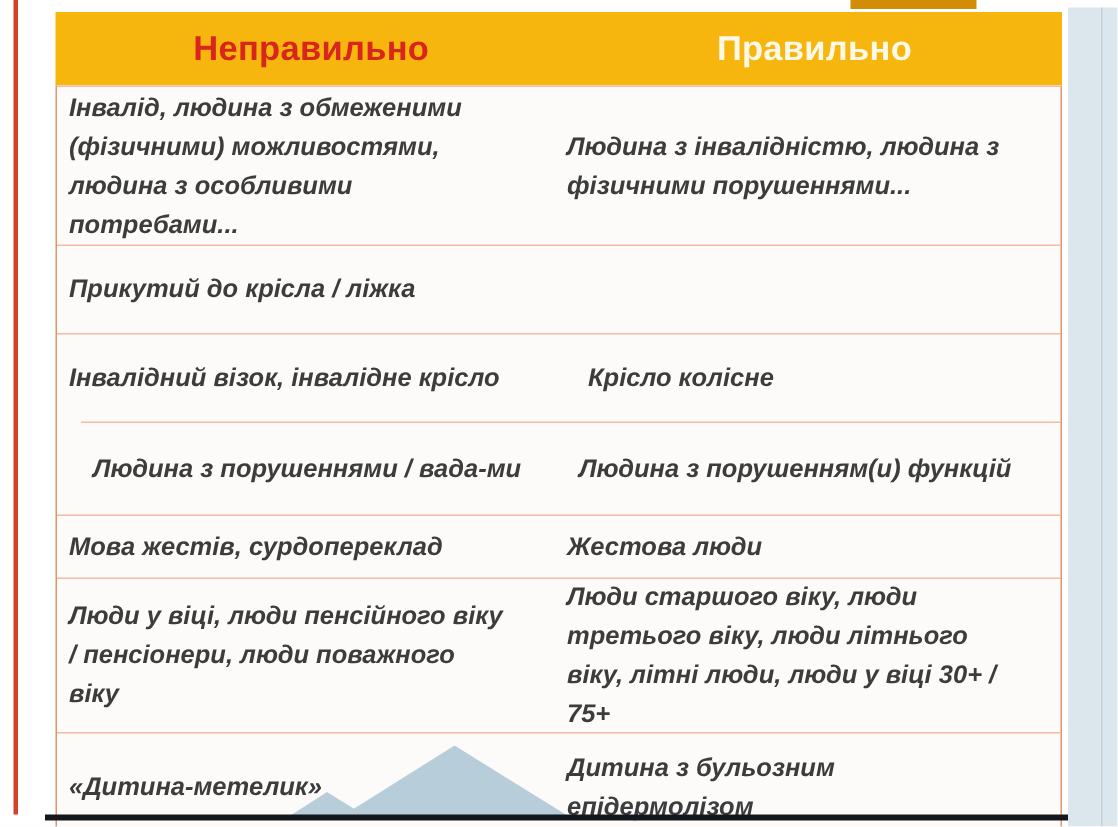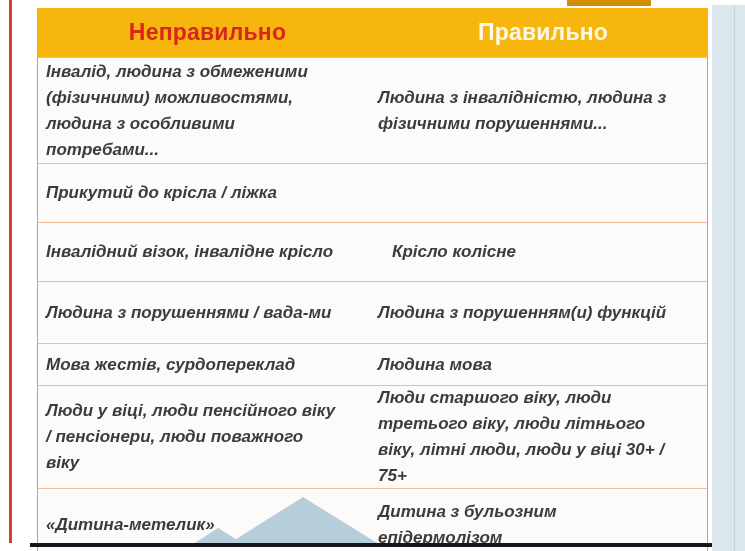--- a/index.html
+++ b/index.html
@@ -47,21 +47,21 @@
     box-sizing:border-box;
     background:var(--row_bg);
   }
   .row{
     display:flex; border-top:1px solid var(--separator);
     box-sizing:border-box;
   }
   .row:nth-child(1){ height:106px; }
   .row:nth-child(2){ height:59px; }
   .row:nth-child(3){ height:59px;gap:28px; }
-  .row:nth-child(4){ height:62px; }
+  .row:nth-child(4){ height:62px;margin-left:16px; }
   .row:nth-child(5){ height:42px; }
   .row:nth-child(6){ height:103px; }
   .row:nth-child(7){ height:73px; }
   .cell{
     display:flex; align-items:center;
     font-style:italic; font-weight:600; font-size:17px; line-height:26px;
     color:var(--body_text);
     box-sizing:border-box;
   }
   .cell-wrong{ width:340px; padding-left:8px; }
@@ -119,21 +119,21 @@
           </div>
         <div class="cell cell-right">
             <span class="txt">Людина з порушенням(и) функцій</span>
           </div>
       </div>
       <div class="row">
         <div class="cell cell-wrong">
             <span class="txt">Мова жестів, сурдопереклад</span>
           </div>
         <div class="cell cell-right">
-            <span class="txt">Людина мова</span>
+            <span class="txt">Жестова люди</span>
           </div>
       </div>
       <div class="row">
         <div class="cell cell-wrong">
             <span class="txt">Люди у віці, люди пенсійного віку / пенсіонери, люди поважного віку</span>
           </div>
         <div class="cell cell-right">
             <span class="txt">Люди старшого віку, люди третього віку, люди літнього віку, літні люди, люди у віці 30+ / 75+</span>
           </div>
       </div>

